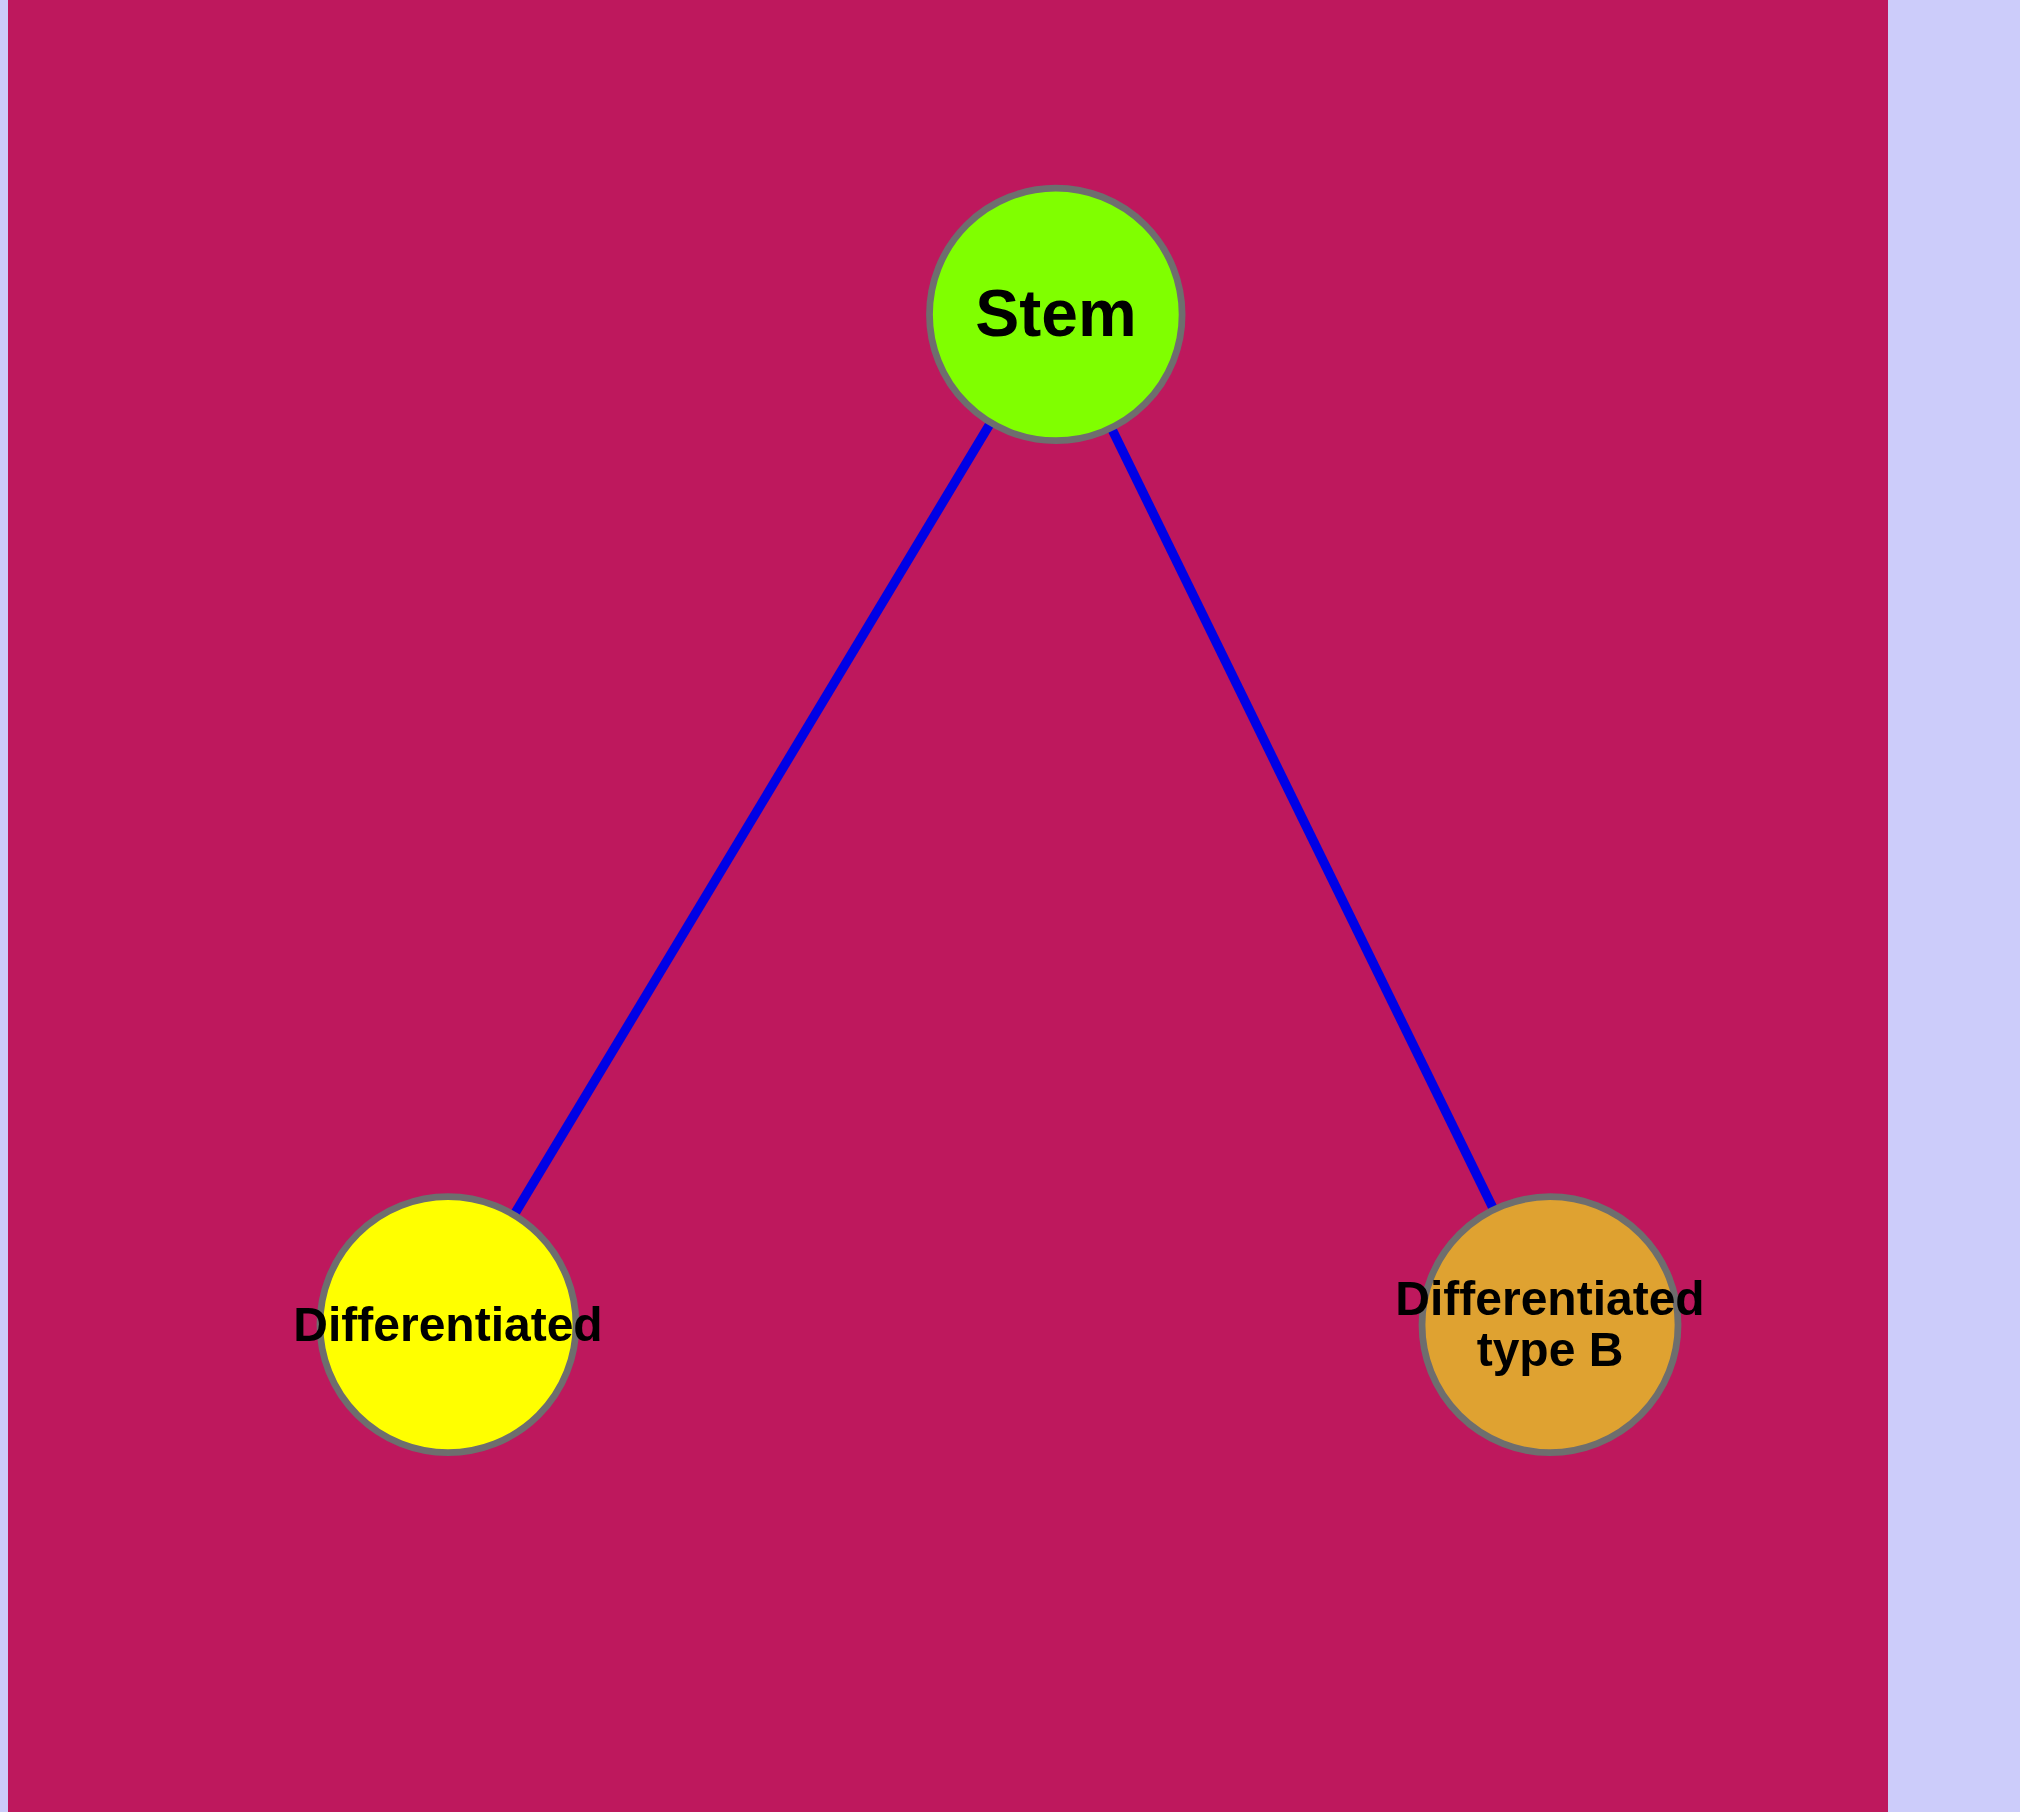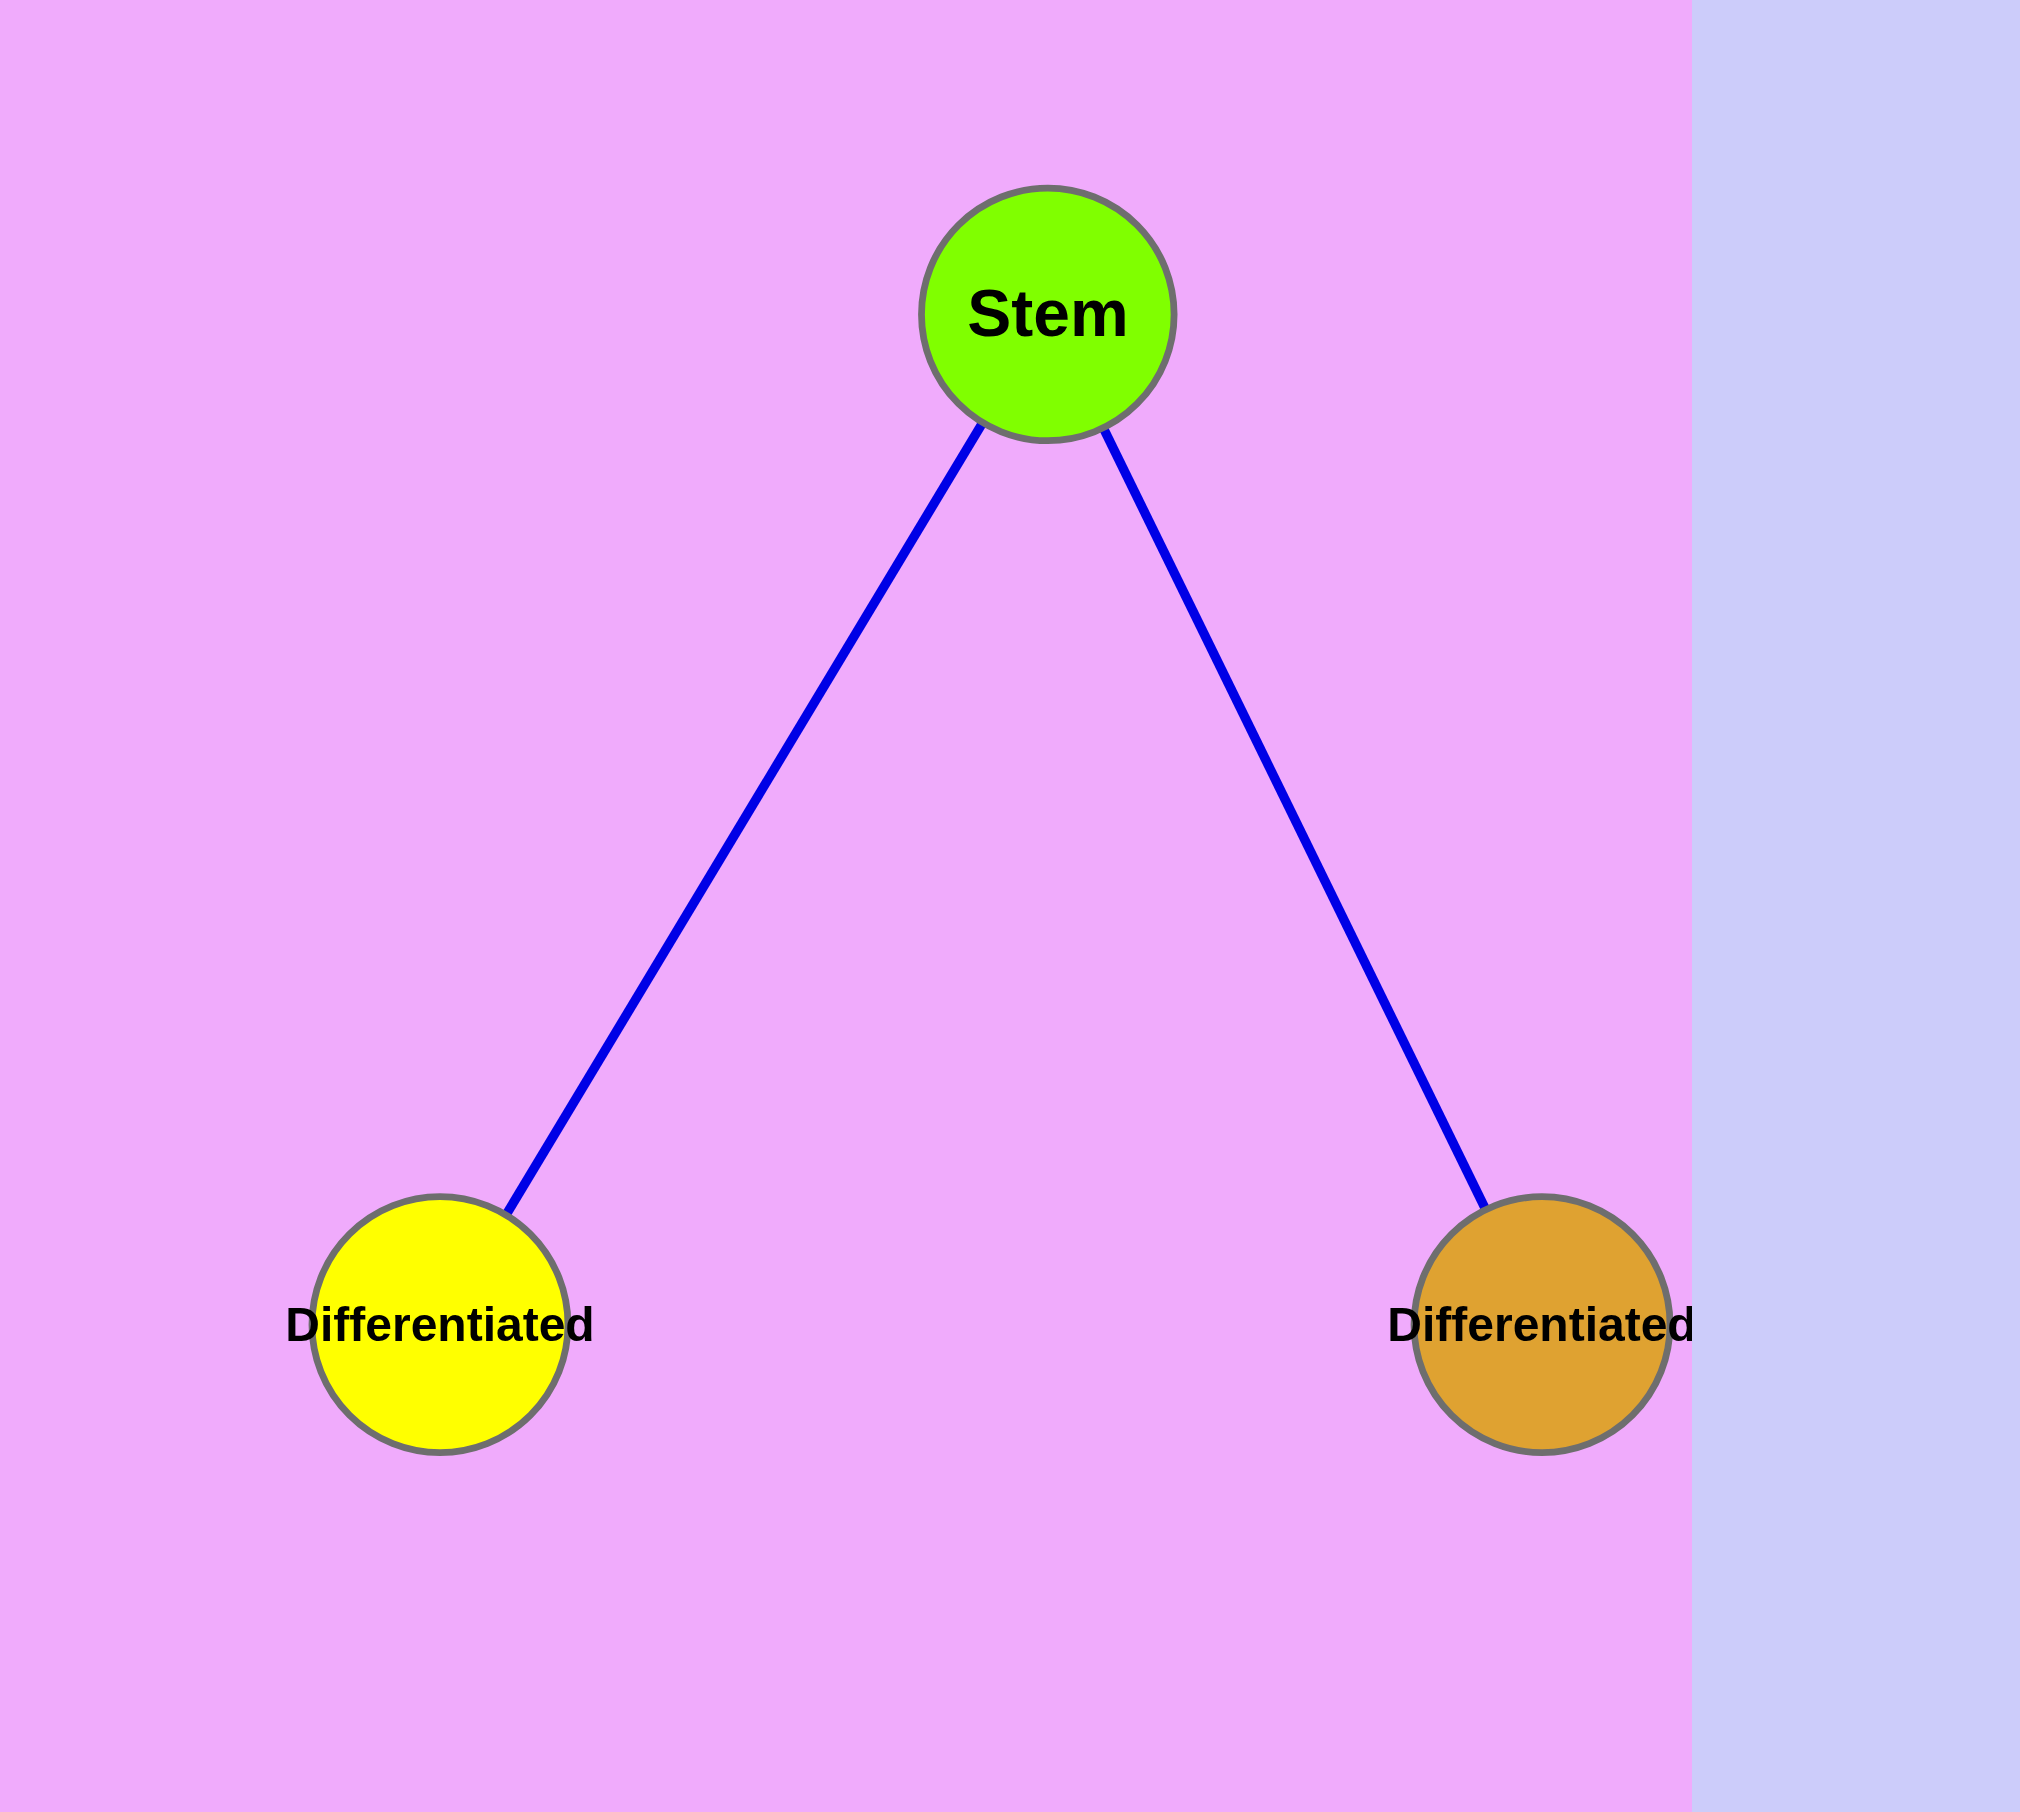--- a/index.html
+++ b/index.html
@@ -2,25 +2,26 @@
 <html style="font-size:13.6px"><head>
 <meta charset="utf-8">
 <style>
   html, body {
     margin: 0;
     padding: 0;
     background: #ccccfa;
   }
   #canvas {
     position: relative;
-    width: 1692px;
+    width: 1880px;
     height: 1812px;
-    background: #f0abfc;
+    background: #be185d;
     overflow: hidden;
     font-family: "Liberation Sans", sans-serif;
+    margin-left: 8px;
   }
   #graph-svg {
     position: absolute;
     left: 0;
     top: 0;
     width: 2021px;
     height: 1812px;
   }
   .node-label {
     position: absolute;
@@ -53,17 +54,17 @@
     <g id="nodes-layer">
         <circle cx="1236" cy="371" r="149" fill="#80ff00" stroke="#6e6e6e" stroke-width="8"></circle>
         <circle cx="519" cy="1563" r="151" fill="#ffff00" stroke="#6e6e6e" stroke-width="8"></circle>
         <circle cx="1819" cy="1563" r="151" fill="#dfa231" stroke="#6e6e6e" stroke-width="8"></circle>
       </g>
   </svg>
 
   <div id="labels-layer">
       <div class="node-label label-stem" style="left: 1048px; top: 314px;"><div>Stem</div></div>
       <div class="node-label label-leaf" style="left: 440px; top: 1325px;"><div>Differentiated</div></div>
-      <div class="node-label label-leaf" style="left: 1542px; top: 1325px;"><div>Differentiated</div></div>
+      <div class="node-label label-leaf" style="left: 1542px; top: 1325px;"><div>Differentiated</div><div>type B</div></div>
     </div>
 
 </div>
 
 
 </body></html>

